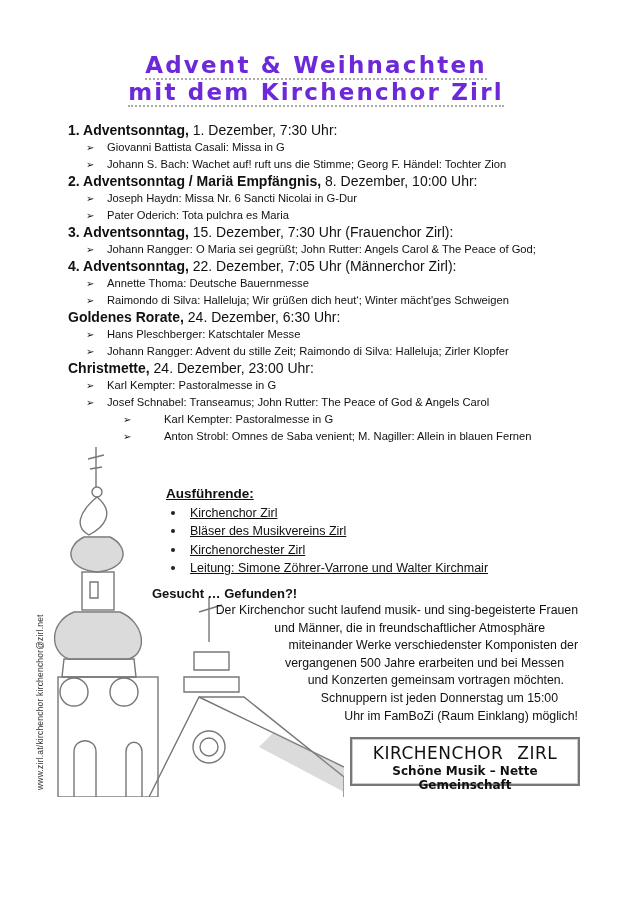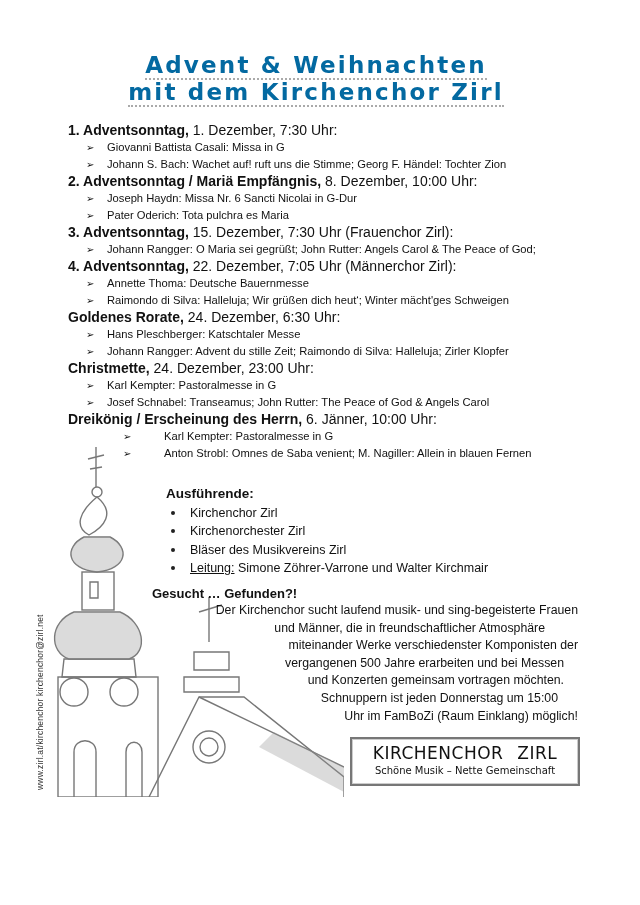--- a/index.html
+++ b/index.html
@@ -1,44 +1,44 @@
 <!DOCTYPE html>
 <html><head>
 <meta charset="utf-8">
 <style>
   html, body { margin: 0; padding: 0; background: #ffffff; }
   body { width: 640px; height: 905px; position: relative; overflow: hidden;
          font-family: "Liberation Sans", "DejaVu Sans", sans-serif; color: #111; }
   .title { position: absolute; left: 0; width: 632px; text-align: center;
            font-family: "DejaVu Sans", sans-serif; font-weight: bold; font-size: 23px;
-           letter-spacing: 2.2px; color: #0369a1; line-height: 26px; }
+           letter-spacing: 2.2px; color: #6d28d9; line-height: 26px; }
   .title span { border-bottom: 2px dotted #aaa; padding-bottom: 0px; }
   .t1 { top: 52px; } .t2 { top: 79px; }
   .schedule { position: absolute; left: 68px; top: 122px; width: 560px; }
   .event-head { font-size: 14px; line-height: 17px; margin: 0; white-space: nowrap; }
   .event-head b { font-weight: bold; }
   .item { position: relative; padding-left: 39px; font-size: 11.2px; line-height: 17px; white-space: nowrap; }
   .item .arrow { position: absolute; left: 18px; top: 0; font-size: 10px; }
   .item .cont { display: block; }
   .dk-items .item { padding-left: 96px; }
   .dk-items .item .arrow { left: 55px; }
-  .performers { position: absolute; left: 166px; top: 485px; }
+  .performers { position: absolute; left: 166px; top: 485px; text-decoration: underline; }
   .performers h3 { margin: 0 0 2px 0; font-size: 13.5px; font-weight: bold; line-height: 17px; }
   .performers ul { list-style: none; margin: 0; padding: 0; }
   .performers li { position: relative; padding-left: 24px; font-size: 12.5px; line-height: 18.3px; white-space: nowrap; }
   .performers li .dot { position: absolute; left: 5px; top: 7px; width: 4px; height: 4px; border-radius: 50%; background: #222; }
   .performers .u { text-decoration: underline; }
   .recruit-head { position: absolute; left: 152px; top: 586px; font-size: 13px; font-weight: bold; margin: 0; }
   .recruit { position: absolute; left: 180px; top: 602px; width: 398px; font-size: 12.3px; line-height: 17.6px; }
   .recruit div { text-align: right; white-space: nowrap; }
   .logo-box { position: absolute; left: 350px; top: 737px; width: 226px; height: 45px;
               border: 2px solid #777; box-shadow: inset 0 0 0 1px #ccc; text-align: center; background: #fff; }
   .logo-box .name { font-family: "DejaVu Sans", sans-serif; font-size: 17px; font-weight: normal;
                     letter-spacing: 0.5px; margin-top: 3px; line-height: 22px; word-spacing: 8px; }
-  .logo-box .slogan { font-family: "DejaVu Sans", sans-serif; font-size: 10px; font-weight: normal; line-height: 14px; }
+  .logo-box .slogan { font-family: "DejaVu Sans", sans-serif; font-size: 12px; font-weight: bold; line-height: 14px; }
   .side-url { position: absolute; left: 35px; top: 790px; transform-origin: 0 0; transform: rotate(-90deg);
               font-size: 8.5px; white-space: nowrap; color: #333; letter-spacing: 0.2px; }
   .church { position: absolute; left: 44px; top: 447px; width: 300px; height: 350px; }
 </style>
 </head>
 <body>
 
 <div class="title t1"><span>Advent &amp; Weihnachten</span></div>
 <div class="title t2"><span>mit dem Kirchenchor Zirl</span></div>
 
@@ -114,32 +114,31 @@
     <div class="item"><span class="arrow">➢</span><span>Johann Rangger: Advent du stille Zeit; Raimondo di Silva: Halleluja; Zirler Klopfer</span></div>
   </div>
 
   <div>
     <p class="event-head"><b>Christmette,</b><span> 24. Dezember, 23:00 Uhr:</span></p>
     <div class="item"><span class="arrow">➢</span><span>Karl Kempter: Pastoralmesse in G</span></div>
     <div class="item"><span class="arrow">➢</span><span>Josef Schnabel: Transeamus; John Rutter: The Peace of God &amp; Angels Carol</span></div>
   </div>
 
   <div class="dk-items">
-    <p class="event-head"><b>Dreikönig / Erscheinung des Herrn,</b><span> 6. Jänner, 10:00 Uhr:</span></p>
     <div class="item"><span class="arrow">➢</span><span>Karl Kempter: Pastoralmesse in G</span></div>
     <div class="item"><span class="arrow">➢</span><span>Anton Strobl: Omnes de Saba venient; M. Nagiller: Allein in blauen Fernen</span></div>
   </div>
 </div>
 
 <div class="performers">
   <h3>Ausführende:</h3>
   <ul>
     <li><span class="dot"></span><span>Kirchenchor Zirl</span></li>
+    <li><span class="dot"></span><span>Bläser des Musikvereins Zirl</span></li>
     <li><span class="dot"></span><span>Kirchenorchester Zirl</span></li>
-    <li><span class="dot"></span><span>Bläser des Musikvereins Zirl</span></li>
     <li><span class="dot"></span><span class="u">Leitung:</span><span> Simone Zöhrer-Varrone und Walter Kirchmair</span></li>
   </ul>
 </div>
 
 <p class="recruit-head">Gesucht … Gefunden?!</p>
 <div class="recruit">
   <div style="padding-right:0px">Der Kirchenchor sucht laufend musik- und sing-begeisterte Frauen</div>
   <div style="padding-right:33px">und Männer, die in freundschaftlicher Atmosphäre</div>
   <div style="padding-right:0px">miteinander Werke verschiedenster Komponisten der</div>
   <div style="padding-right:14px">vergangenen 500 Jahre erarbeiten und bei Messen</div>

